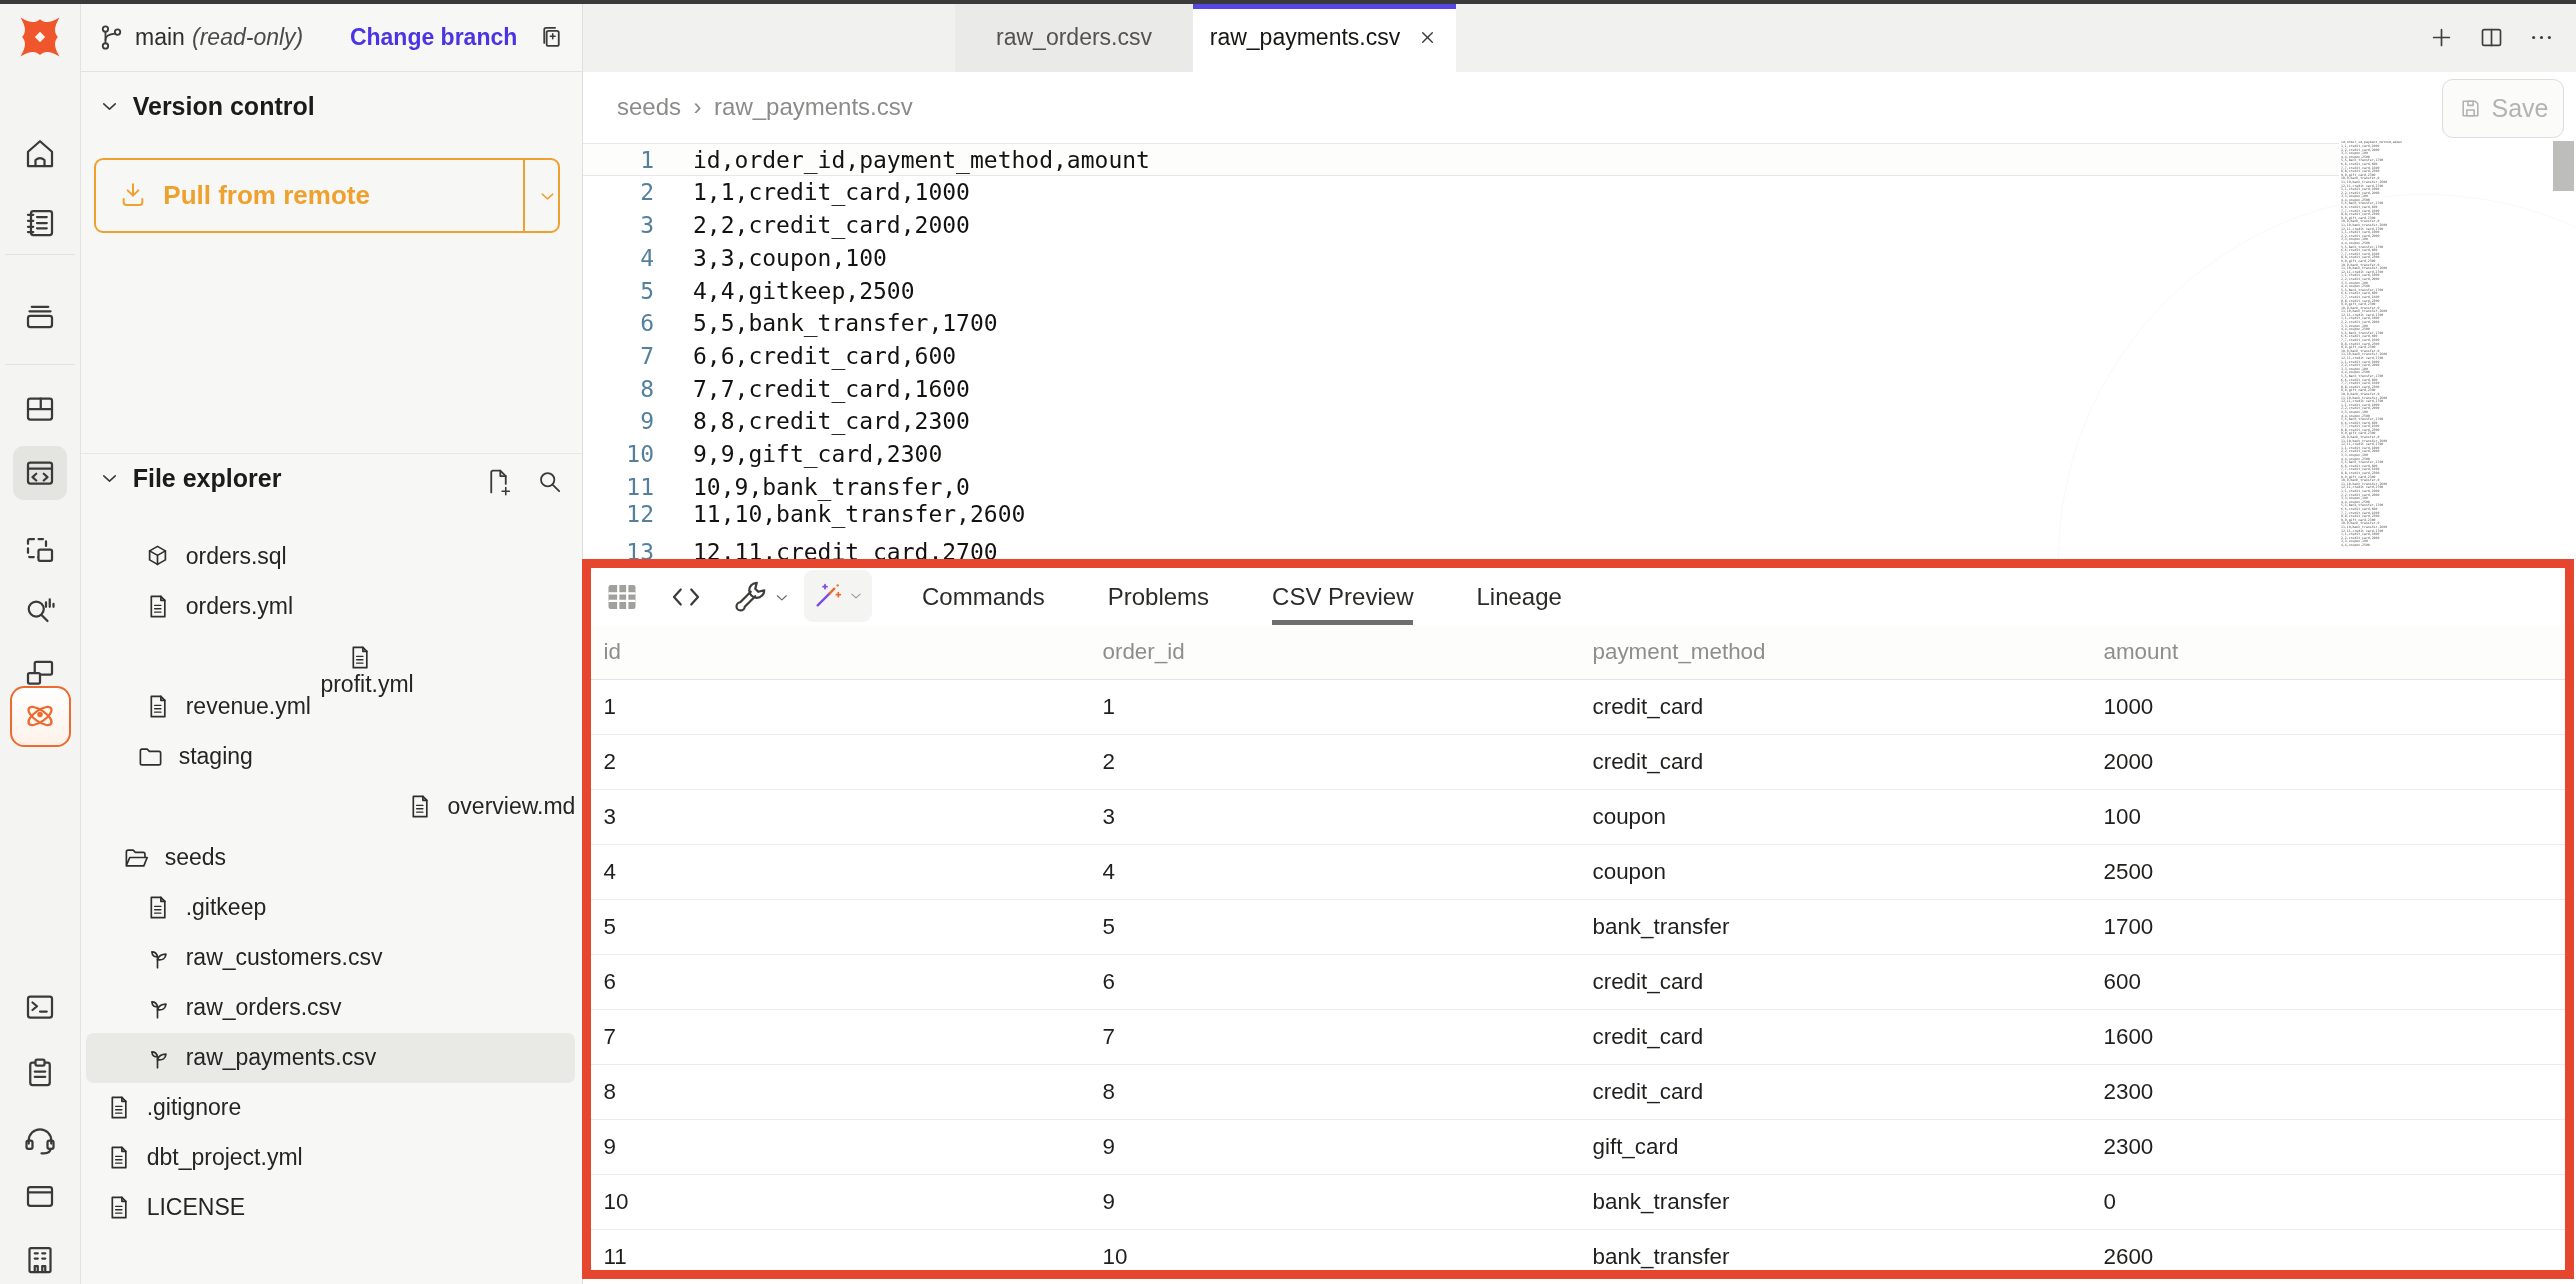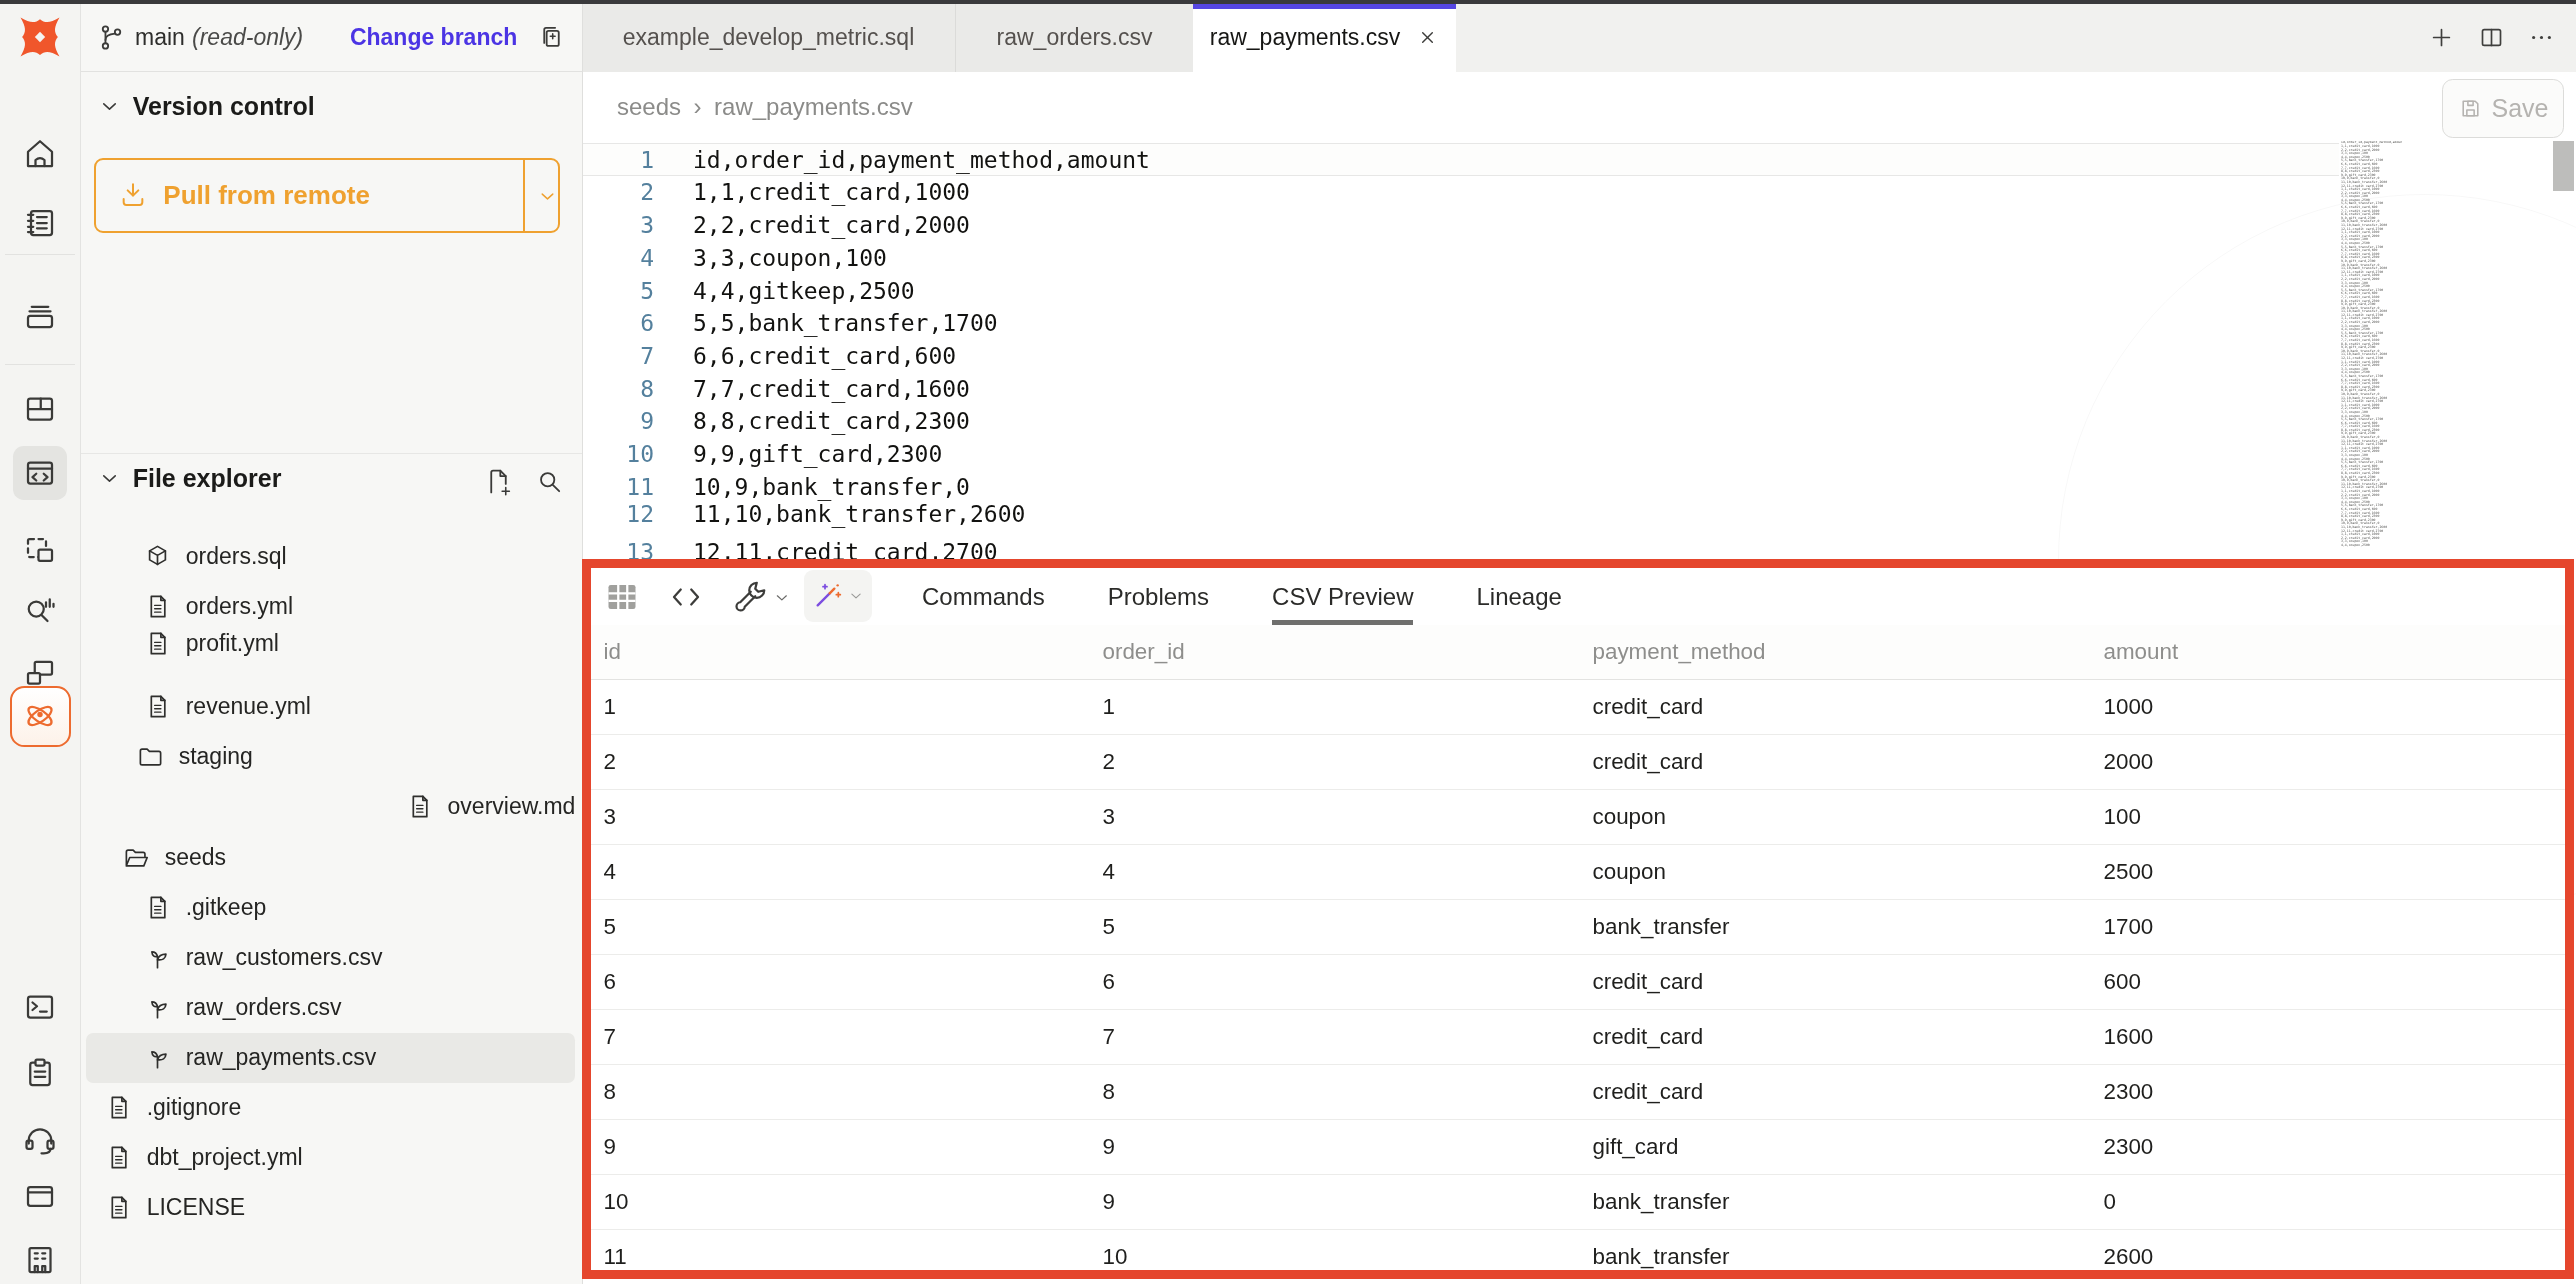--- a/index.html
+++ b/index.html
@@ -278,21 +278,21 @@
           <span class="flabel">orders.sql</span>
         </div>
         <div class="file-row" style="top: 50px; padding-left: 58px;">
           <span class="ficon"><svg viewBox="0 0 48 48" fill="none" stroke="currentColor" stroke-width="3" stroke-linecap="round" stroke-linejoin="round">
               <path d="M13 6 h17 l7 7 v29 H13 Z"></path>
               <path d="M30 6 v7 h7"></path>
               <path d="M19 22 h11 M19 28 h11 M19 34 h11" stroke-width="2.6"></path>
             </svg></span>
           <span class="flabel">orders.yml</span>
         </div>
-        <div class="file-row" style="top: 87px; padding-left: 58px;">
+        <div class="file-row" style="top: 112px; padding-left: 58px; flex-direction: column;">
           <span class="ficon"><svg viewBox="0 0 48 48" fill="none" stroke="currentColor" stroke-width="3" stroke-linecap="round" stroke-linejoin="round">
               <path d="M13 6 h17 l7 7 v29 H13 Z"></path>
               <path d="M30 6 v7 h7"></path>
               <path d="M19 22 h11 M19 28 h11 M19 34 h11" stroke-width="2.6"></path>
             </svg></span>
           <span class="flabel">profit.yml</span>
         </div>
         <div class="file-row" style="top: 150px; padding-left: 58px;">
           <span class="ficon"><svg viewBox="0 0 48 48" fill="none" stroke="currentColor" stroke-width="3" stroke-linecap="round" stroke-linejoin="round">
               <path d="M13 6 h17 l7 7 v29 H13 Z"></path>
@@ -390,23 +390,20 @@
         <span class="ic"><svg viewBox="0 0 48 48" fill="none" stroke="currentColor" stroke-width="3" stroke-linecap="round" stroke-linejoin="round">
               <rect x="8" y="10" width="32" height="28" rx="3"></rect>
               <path d="M24 10 v28"></path>
             </svg></span>
         <span class="ic"><svg viewBox="0 0 48 48" fill="none" stroke="currentColor" stroke-width="3" stroke-linecap="round" stroke-linejoin="round">
               <circle cx="10" cy="24" r="2.8" fill="currentColor" stroke="none"></circle>
               <circle cx="24" cy="24" r="2.8" fill="currentColor" stroke="none"></circle>
               <circle cx="38" cy="24" r="2.8" fill="currentColor" stroke="none"></circle>
             </svg></span>
       </div>
-    <div class="etab" style="left: 0px; width: 373px;">
-          <span>example_develop_metric.sql</span>
-        </div>
         <div class="etab" style="left: 373px; width: 238px;">
           <span>raw_orders.csv</span>
         </div>
         <div class="etab active" style="left: 611px; width: 263px;">
           <span>raw_payments.csv</span>
           <span class="close"><svg viewBox="0 0 48 48" fill="none" stroke="currentColor" stroke-width="3" stroke-linecap="round" stroke-linejoin="round">
               <path d="M14 14 L34 34 M34 14 L14 34"></path>
             </svg></span>
         </div>
       </div>

